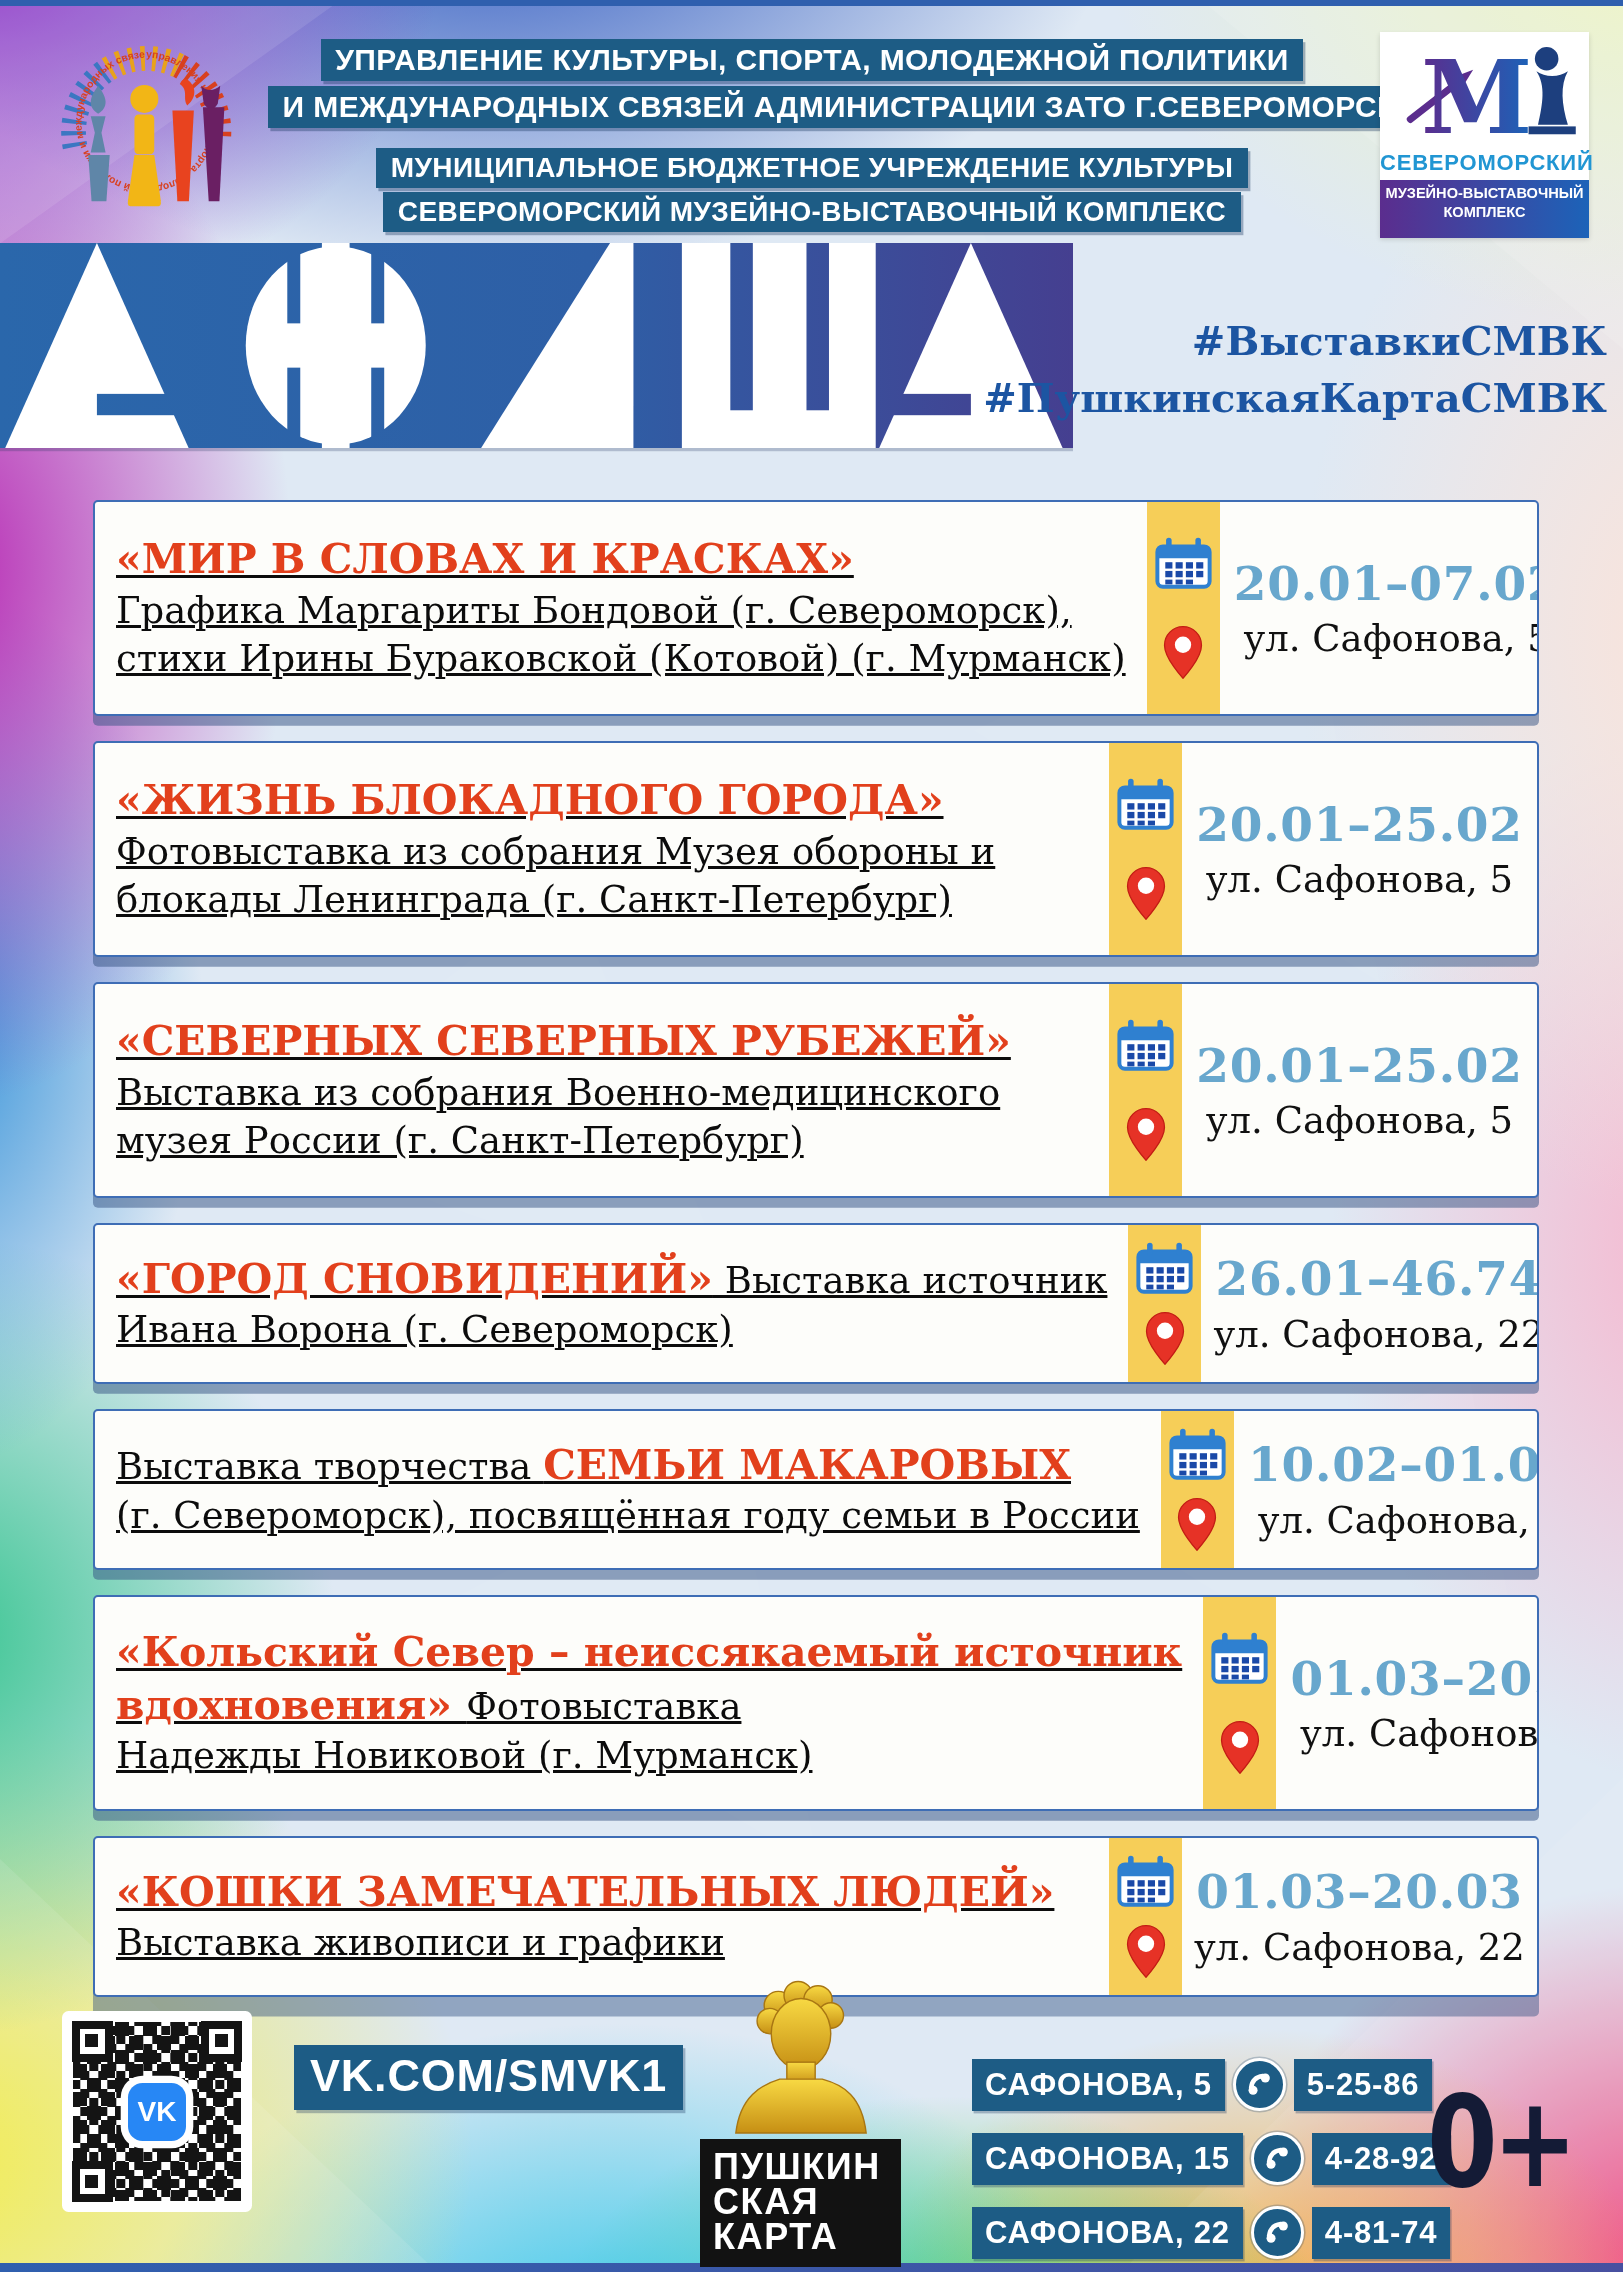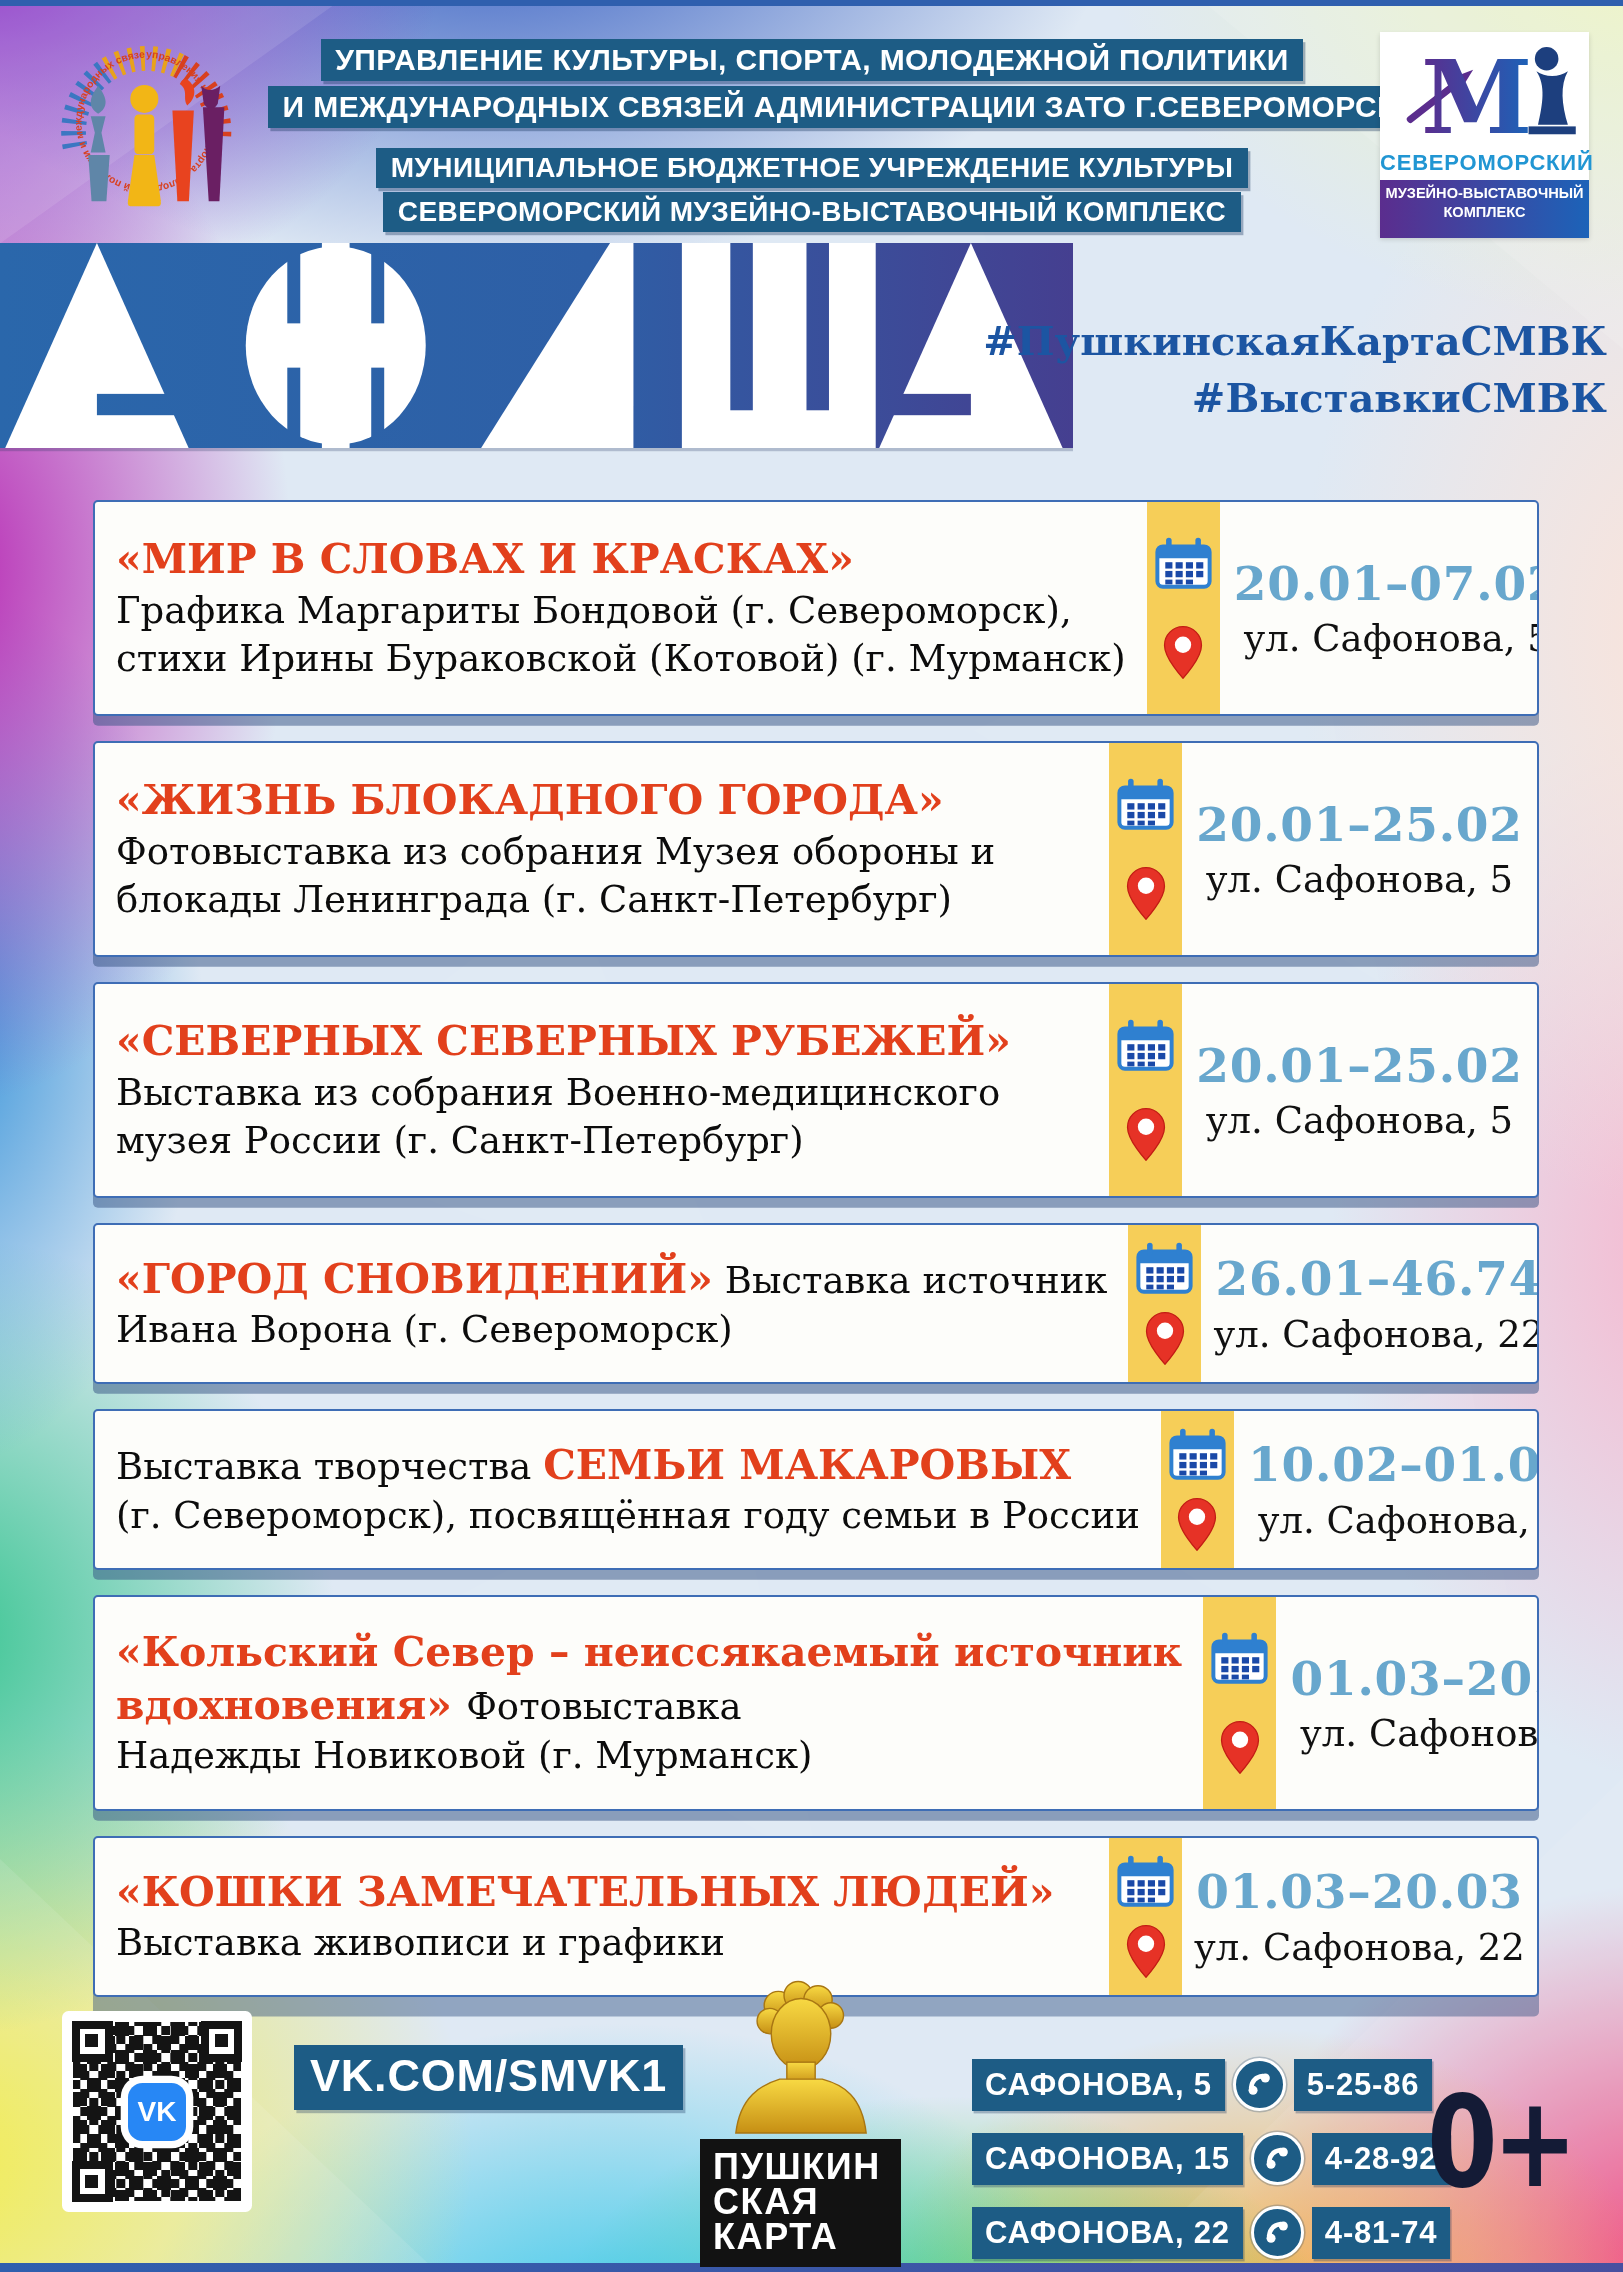--- a/index.html
+++ b/index.html
@@ -50,21 +50,21 @@
   .sr{position:absolute;width:0.8px;height:0.8px;overflow:hidden;clip:rect(0 0 0 0);}
   .hashtags{position:absolute;right:16px;top:313px;text-align:right;font-weight:bold;
     font-size:40px;color:#1c55a2;line-height:1.42;}
 
   
   .cards{position:absolute;left:93px;top:500px;width:1446px;display:flex;flex-direction:column;gap:25px;}
   .card{box-sizing:border-box;background:#fdfdfa;border:2.4px solid #3e6db5;border-radius:4.9px;
     display:flex;box-shadow:0 9.7px 0 rgba(52,82,130,.5);overflow:hidden;}
   .card:last-child{box-shadow:0 19.5px 0 rgba(52,82,130,.45);}
   .card-text{flex:1;display:flex;flex-direction:column;justify-content:center;
-    padding:11.4px 21px;font-size:37px;color:#0c0c0c;line-height:1.3;}
+    padding:11.4px 21px;font-size:37px;color:#0c0c0c;line-height:1.3;text-decoration:underline;}
   .line{white-space:nowrap;}
   .seg.red{color:#e2401c;font-weight:bold;font-size:41px;}
   .card-strip{width:73px;background:#f6ce58;display:flex;flex-direction:column;
     align-items:center;justify-content:space-evenly;flex:none;}
   .card-right{width:355px;flex:none;display:flex;flex-direction:column;align-items:center;
     justify-content:center;gap:6.5px;}
   .date{font-weight:bold;font-size:47px;color:#68a7cd;letter-spacing:0.8px;}
   .addr{font-size:37px;color:#111;}
 
   
@@ -218,22 +218,22 @@
         <rect x="332" y="152" width="15" height="92"></rect>
           <rect x="429" y="152" width="15" height="92"></rect>
         <rect x="844" y="0" width="26" height="204"></rect>
           <rect x="932" y="0" width="26" height="204"></rect>
         <rect x="1016" y="184" width="106" height="26"></rect>
       </g>
     </svg>
   </div>
 
   <div class="hashtags">
+    <div>#ВыставкиСМВК</div>
     <div>#ПушкинскаяКартаСМВК</div>
-    <div>#ВыставкиСМВК</div>
   </div>
 
   <div class="cards" id="cards">
       <article class="card" style="min-height: 216px;">
         <div class="card-text">
           <div class="line"><span class="seg red">«МИР В СЛОВАХ И КРАСКАХ»</span></div>
           <div class="line"><span class="seg">Графика Маргариты Бондовой (г. Североморск),</span></div>
           <div class="line"><span class="seg">стихи Ирины Бураковской (Котовой) (г. Мурманск)</span></div>
         </div>
         <div class="card-strip">

